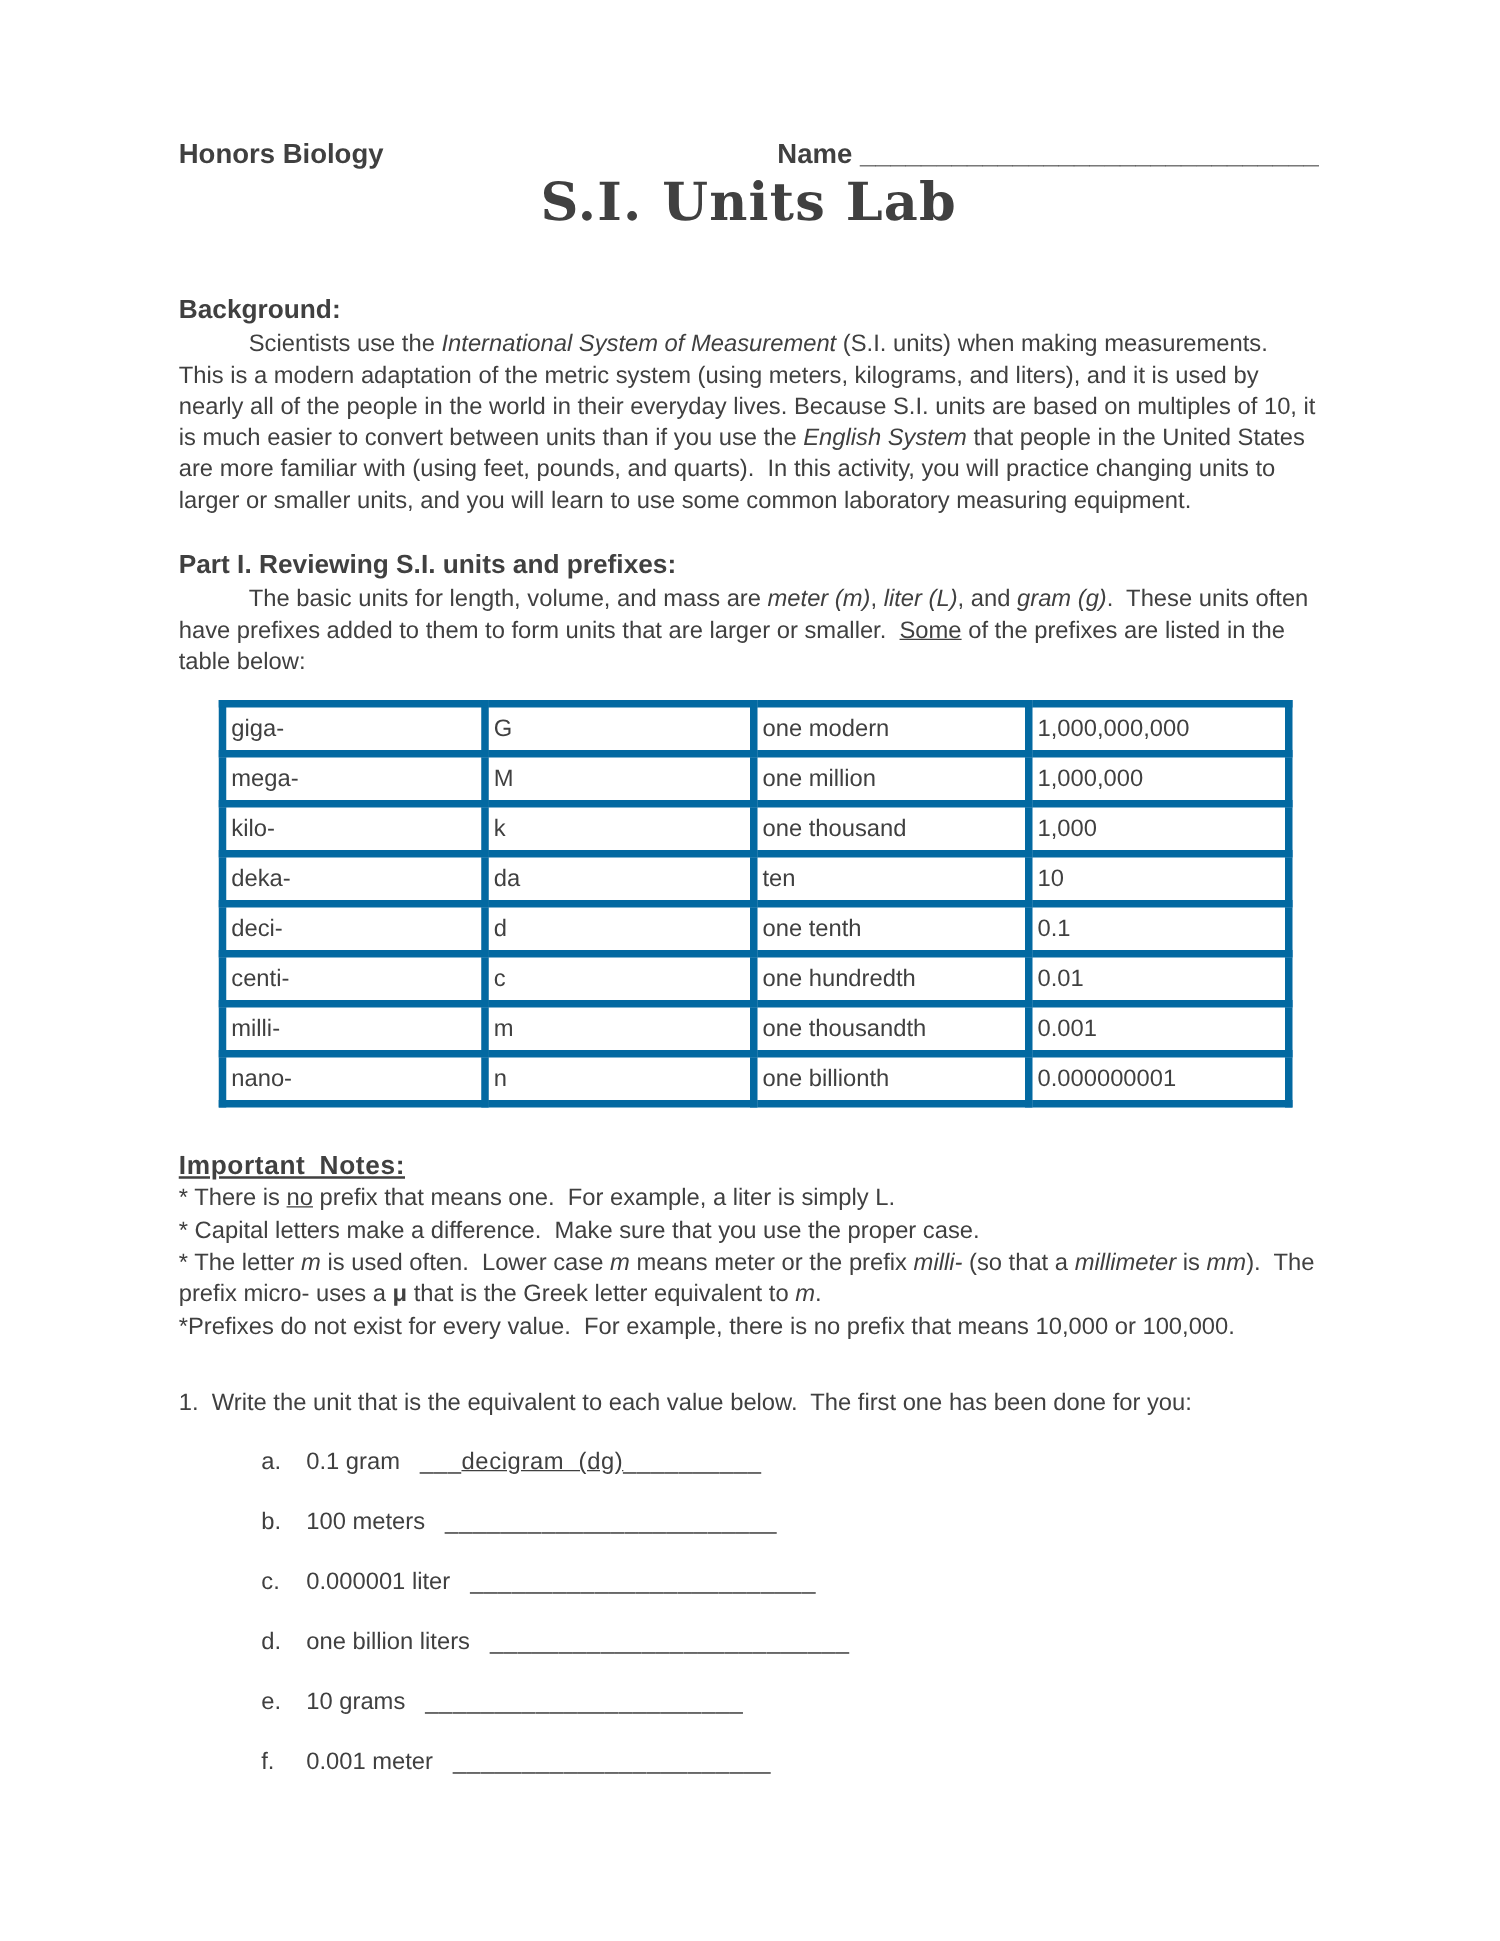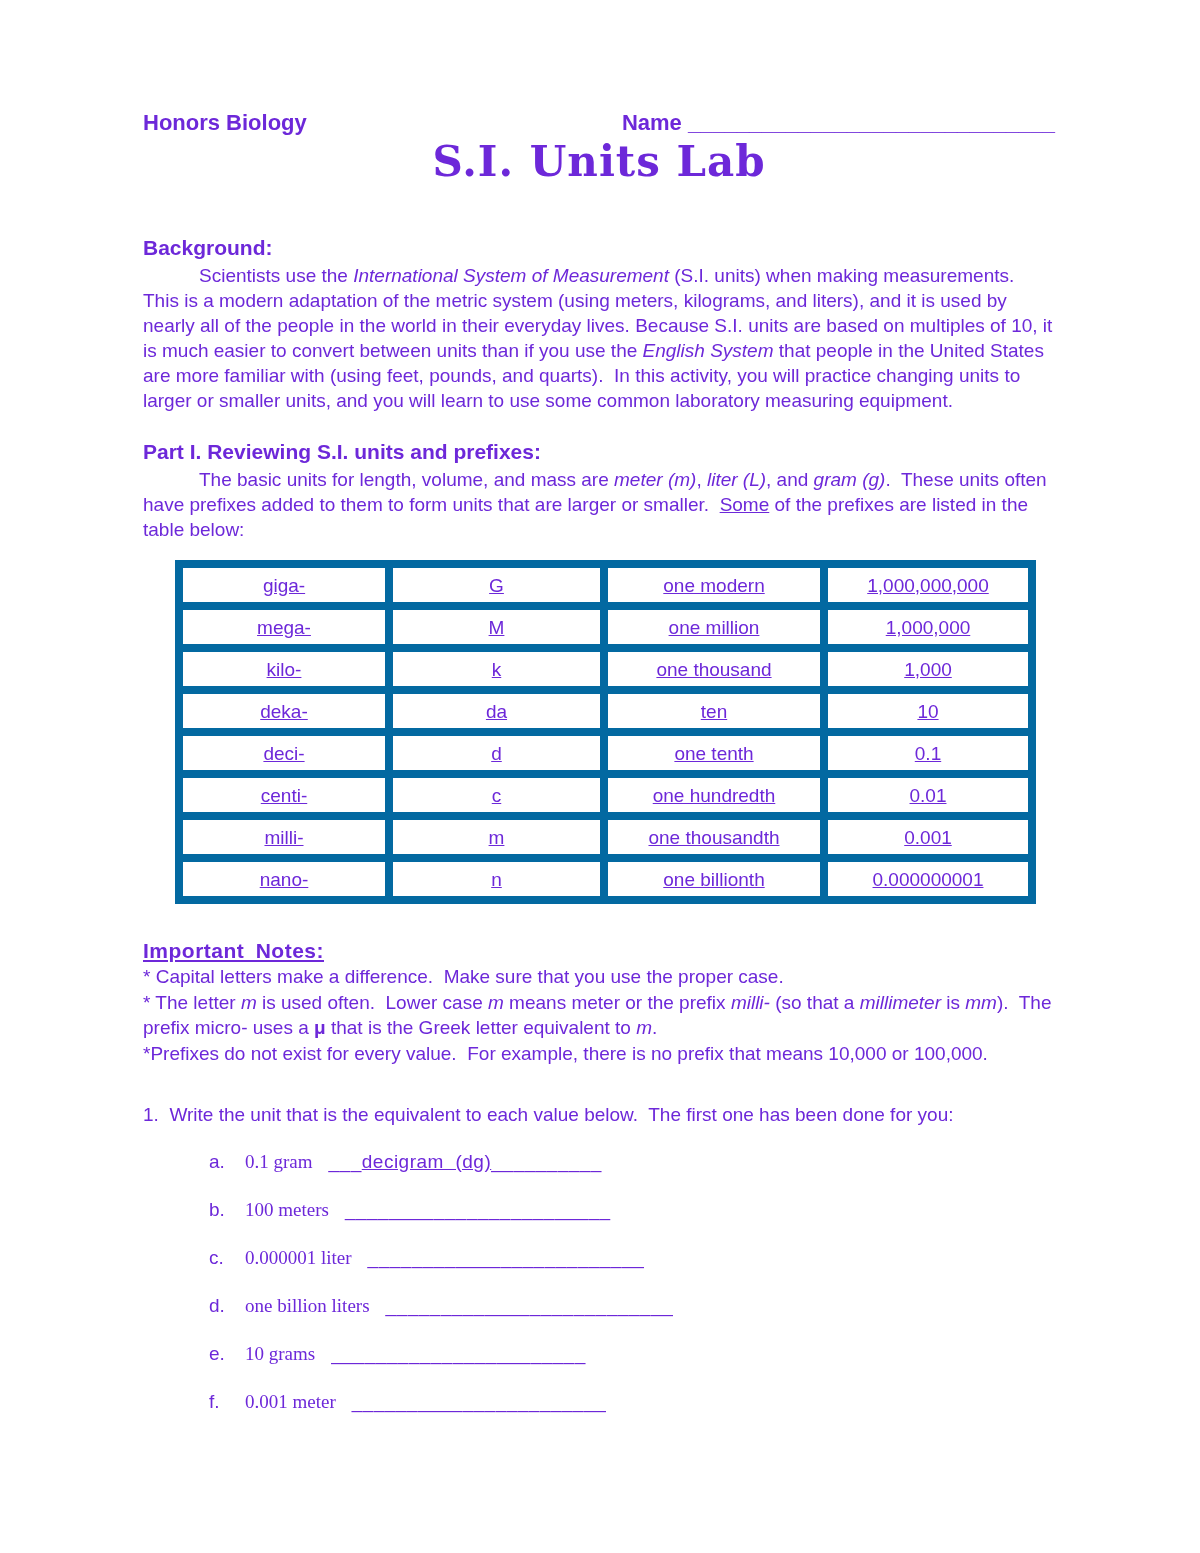--- a/index.html
+++ b/index.html
@@ -1,21 +1,21 @@
 <!DOCTYPE html>
 <html><head>
 <meta charset="utf-8">
 <style>
   html,body { margin:0; padding:0; background:#e8e8e8; }
   .page {
     position:relative;
     width:1200px; height:1553px;
     margin:0 auto;
     background:#ffffff;
-    color:#6d28d9;
+    color:#404040;
     font-family:"Liberation Sans", sans-serif;
     font-size:19px;
     line-height:25px;
     box-sizing:border-box;
     padding:110px 145px 40px 143px;
   }
   .runs { white-space:pre-wrap; }
   .i { font-style:italic; }
   .b { font-weight:bold; }
   .u { text-decoration:underline;margin-top:40px; }
@@ -53,47 +53,45 @@
   }
   .indent-first { text-indent:56px; }
 
   table.prefix-table {
     border-collapse:collapse;
     margin:18px 0 0 32px;
     table-layout:fixed;
     width:853px;
   }
   table.prefix-table td {
-    border:8px solid #0369a1;
+    border:6px solid #0369a1;
     height:34px;
-    text-align:center;
     vertical-align:middle;
     font-size:19px;
     padding:0 4px;
     overflow:hidden;
-    text-decoration:underline;
   }
   .col-prefix { width:210px; }
   .col-symbol { width:215px; }
   .col-word   { width:220px; }
   .col-value  { width:208px; }
 
   .note-line { margin:1px 0 0 0; }
 
   .question-prompt { margin:36px 0 0 0; }
 
   .q-items { margin-top:22px; }
   .q-item {
     display:flex;
     align-items:baseline;
     padding-left:66px;
     margin-bottom:23px;
   }
   .q-letter { width:36px; flex:0 0 auto; }
-  .q-value  { flex:0 0 auto;font-family:Liberation Serif, serif; }
+  .q-value  { flex:0 0 auto; }
   .q-blank  { margin-left:16px; letter-spacing:0.5px; }
 </style>
 </head>
 <body>
 
 <div class="page">
 
   <div class="header-row">
     <span>Honors Biology</span>
     <span class="name-area"><span>Name</span> <span>______________________________</span></span>
@@ -160,20 +158,21 @@
       <tr>
         <td>nano-</td>
         <td>n</td>
         <td>one billionth</td>
         <td>0.000000001</td>
       </tr>
     </tbody>
   </table>
 
   <h2 class="section-heading mt-notes">Important Notes:</h2>
+  <p class="note-line runs"><span>* There is </span><span class="u">no</span><span> prefix that means one.  For example, a liter is simply L.</span></p>
   <p class="note-line runs"><span>* Capital letters make a difference.  Make sure that you use the proper case.</span></p>
   <p class="note-line runs"><span>* The letter </span><span class="i">m</span><span> is used often.  Lower case </span><span class="i">m</span><span> means meter or the prefix </span><span class="i">milli-</span><span> (so that a </span><span class="i">millimeter</span><span> is </span><span class="i">mm</span><span>).  The prefix micro- uses a </span><span class="b">μ</span><span> that is the Greek letter equivalent to </span><span class="i">m</span><span>.</span></p>
   <p class="note-line runs"><span>*Prefixes do not exist for every value.  For example, there is no prefix that means 10,000 or 100,000.</span></p>
 
   <p class="question-prompt runs">1.  Write the unit that is the equivalent to each value below.  The first one has been done for you:</p>
 
   <div class="q-items">
     <div class="q-item">
       <span class="q-letter">a.</span>
       <span class="q-value">0.1 gram</span>

